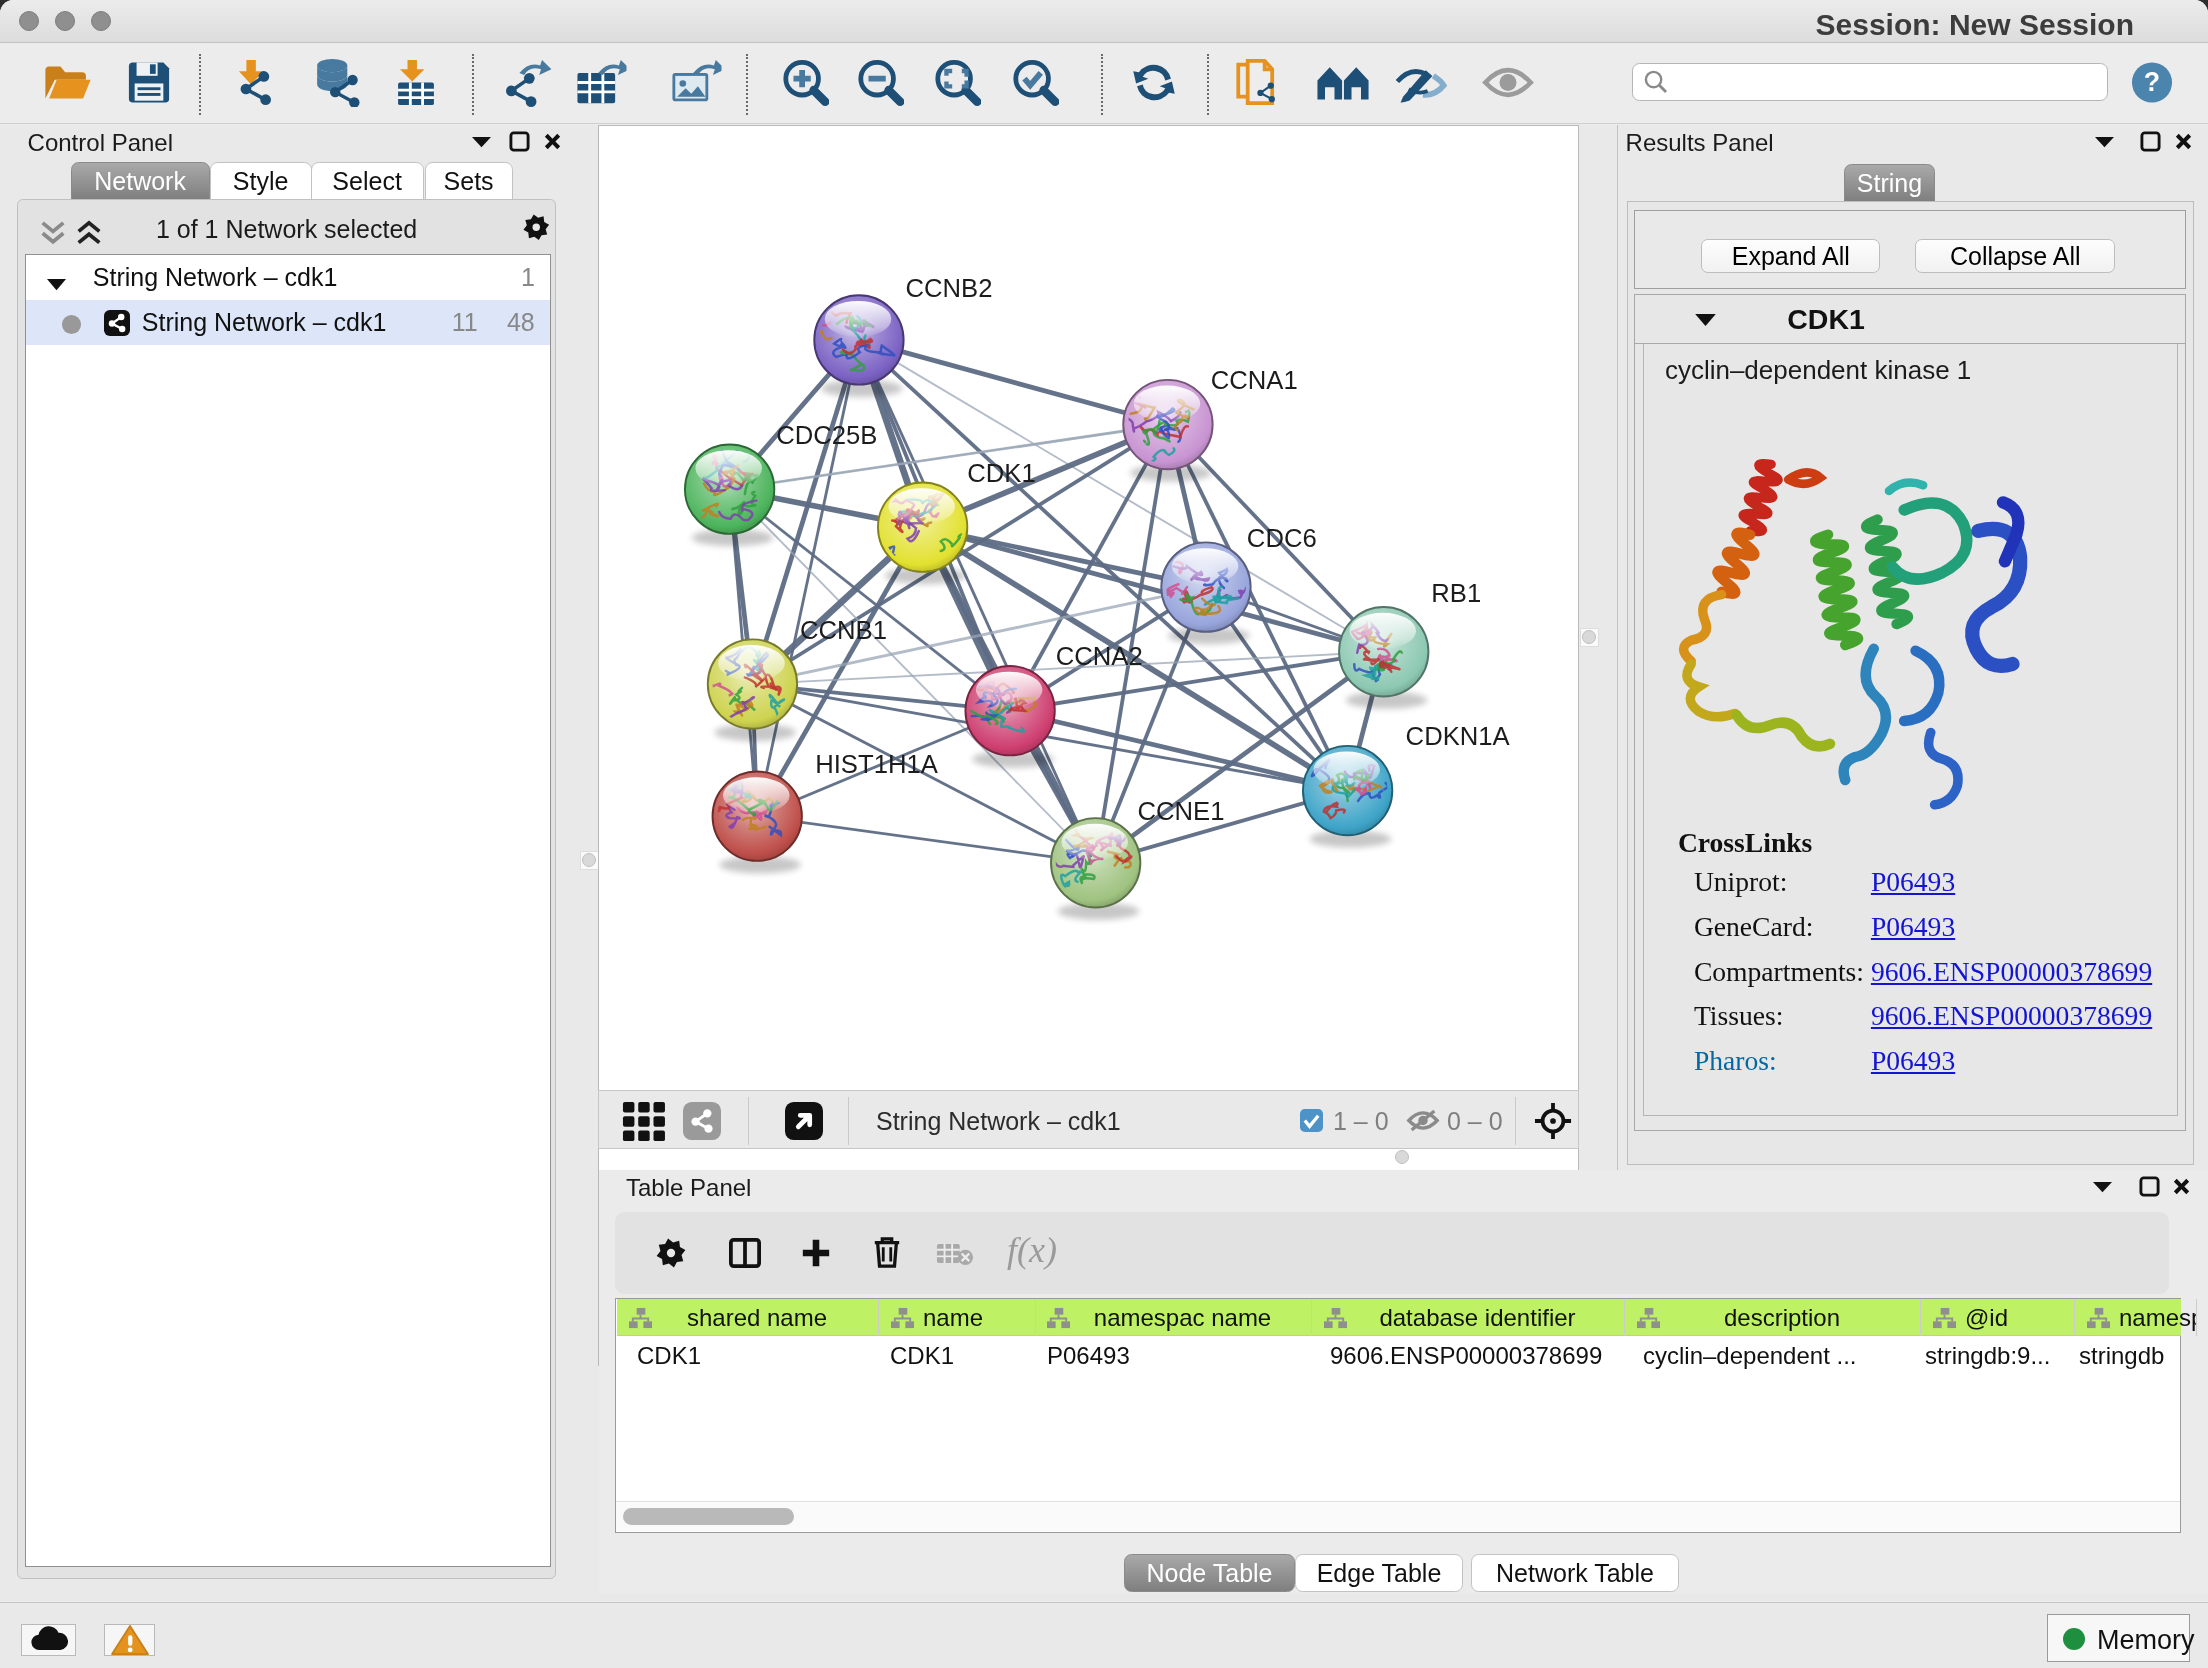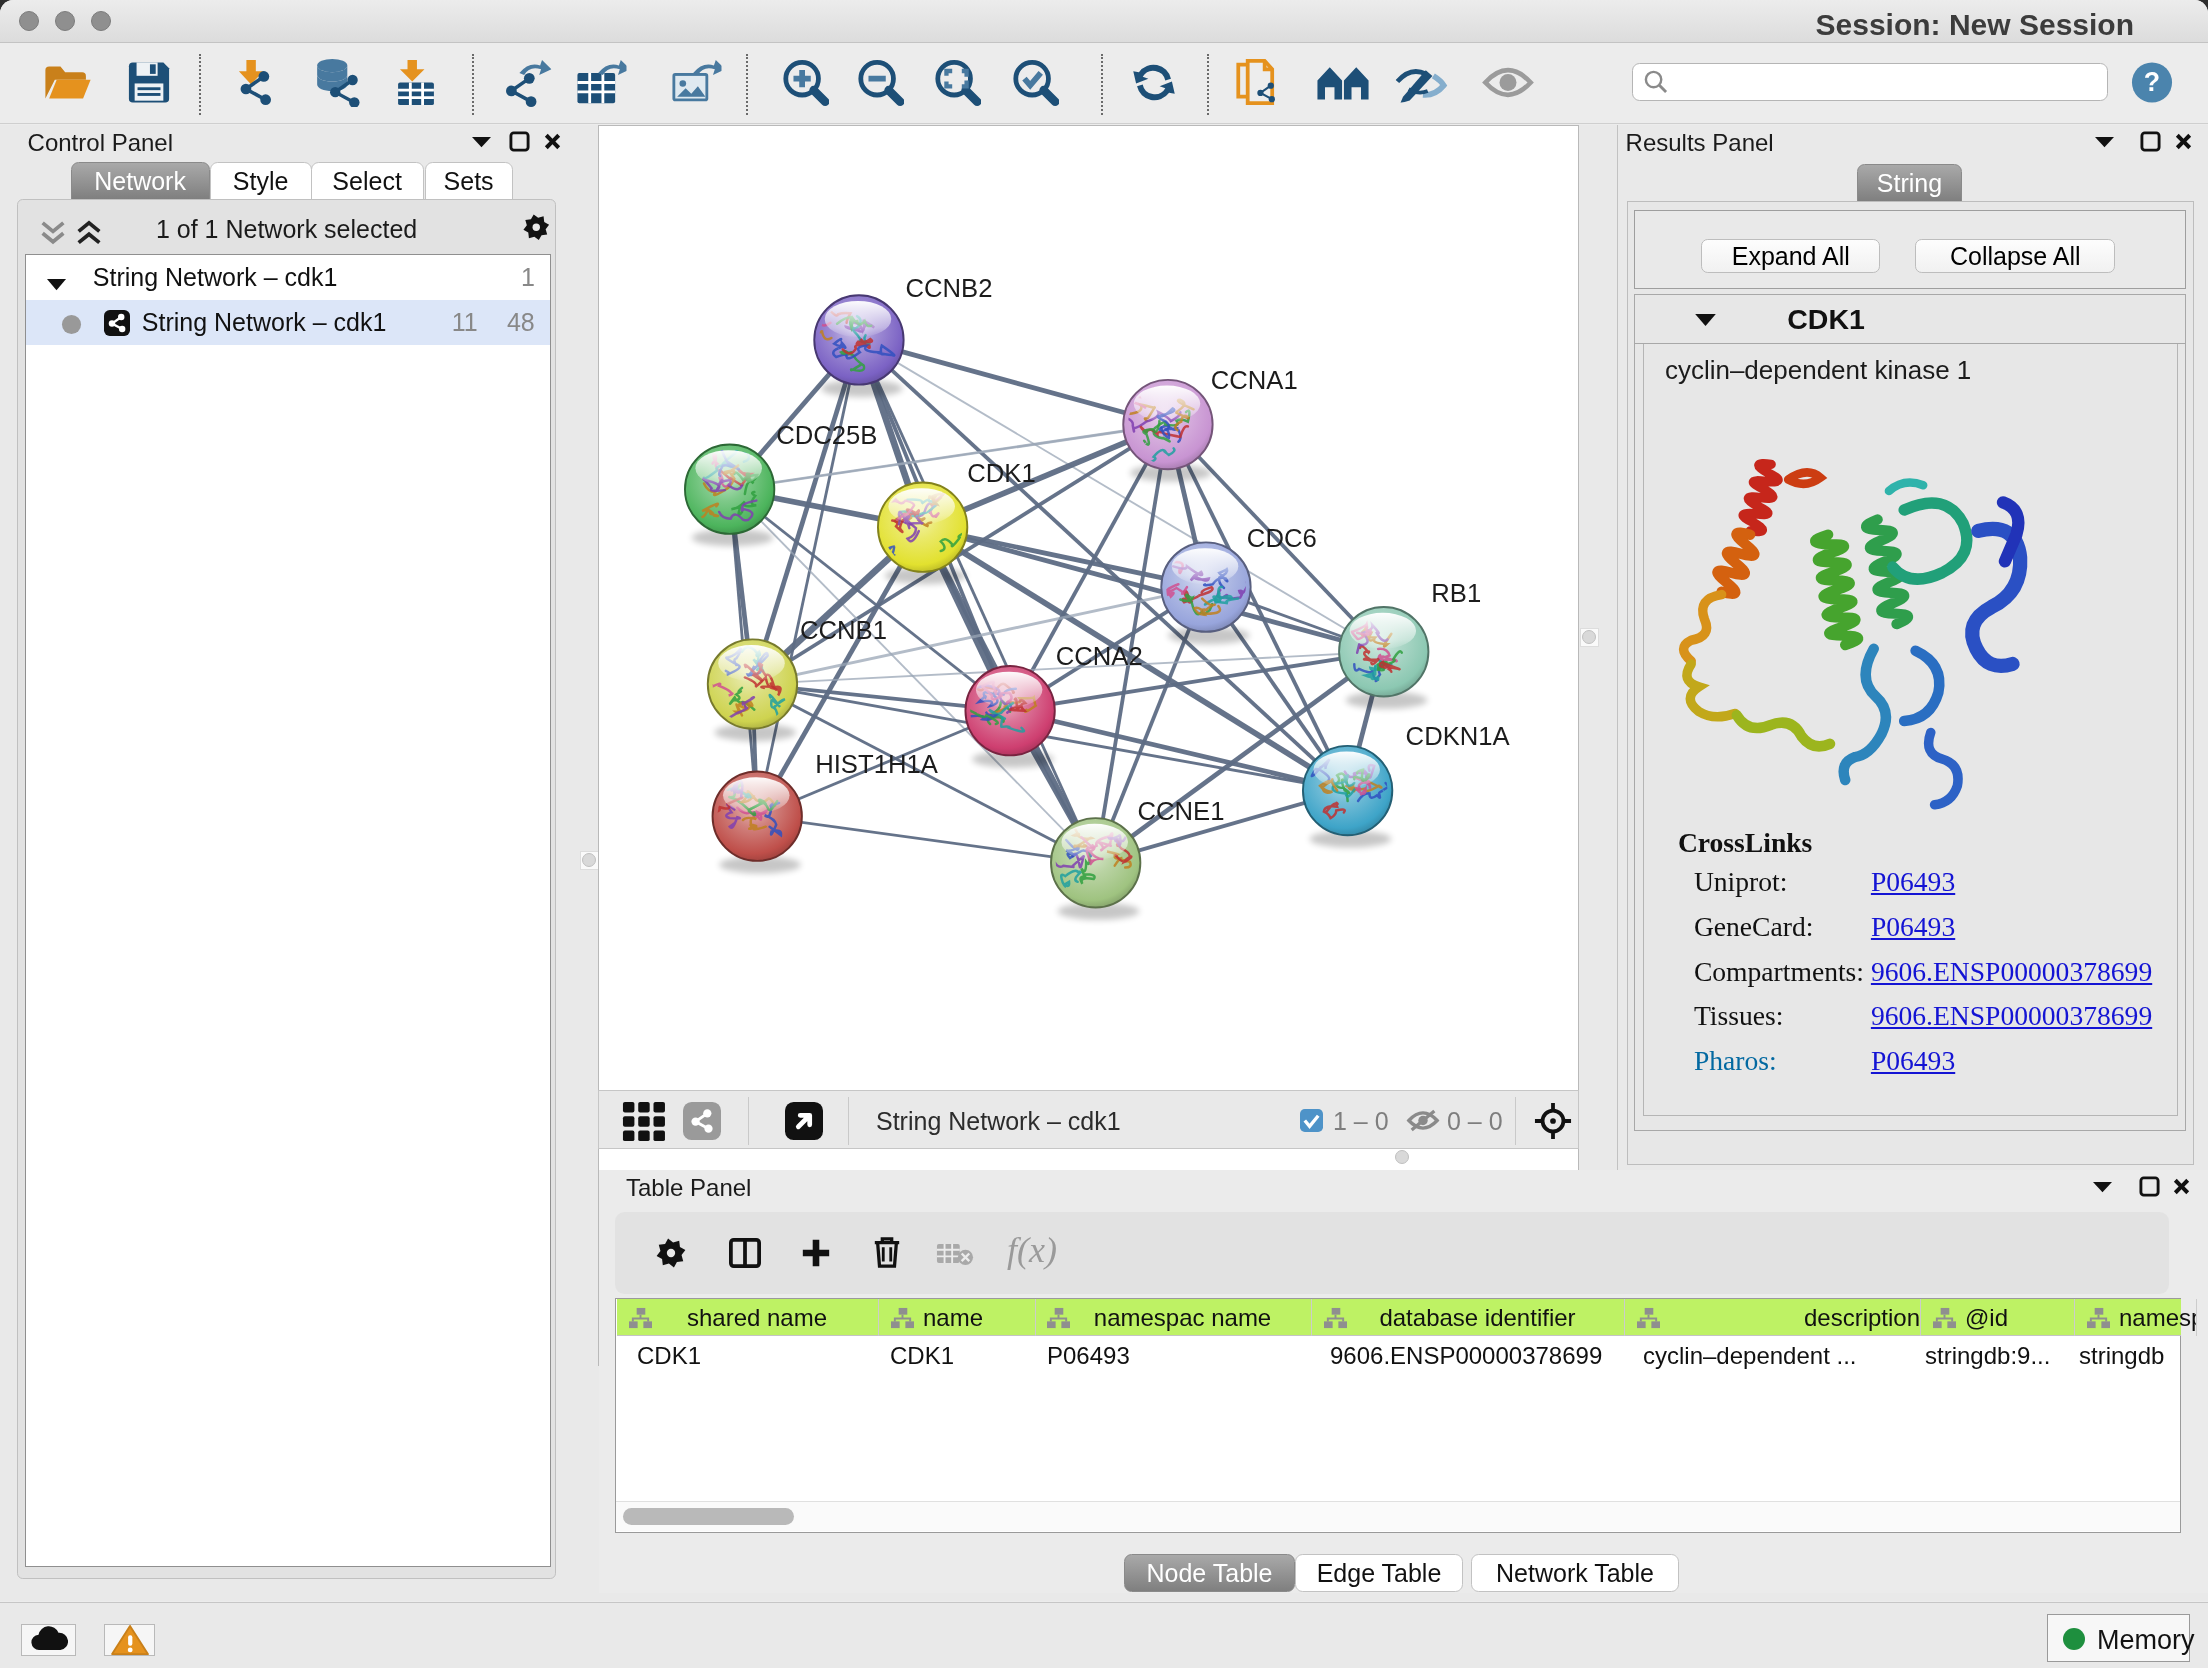--- a/index.html
+++ b/index.html
@@ -626,21 +626,21 @@
 <div class="abs ptitle" style="left:7.6px;top:3.8px">Results Panel</div>
 <span class="abs" style="left:476px;top:9.5px"><svg width="21" height="13.3" viewBox="0 0 22 14">
           <path d="M1 2 h20 l-10 11 Z" fill="#111"></path>
         </svg></span>
 <span class="abs" style="left:522px;top:5.7px"><svg width="21" height="21" viewBox="0 0 22 22">
           <rect x="2" y="2" width="18" height="18" rx="3" fill="none" stroke="#111" stroke-width="3"></rect>
         </svg></span>
 <span class="abs" style="left:555px;top:5.7px"><svg width="21" height="21" viewBox="0 0 22 22">
           <path d="M3 6 L6 3 L11 8 L16 3 L19 6 L14 11 L19 16 L16 19 L11 14 L6 19 L3 16 L8 11 Z" fill="#111"></path>
         </svg></span>
-<div class="tab tabsel" style="left:239px;top:39px;width:105px">String</div>
+<div class="tab tabsel" style="left:226px;top:39px;width:91px">String</div>
 <div class="abs" style="left:8.6px;top:76px;width:567px;height:964px;background:#e7e7e7;border:1px solid #bdbdbd">
 <div class="abs" style="left:6.7px;top:7.6px;width:552px;height:79px;border:1.9px solid #9e9e9e;background:#e9e9e9">
 <div class="abs" style="left:66px;top:28.5px;width:179px;height:34px;background:linear-gradient(#fdfdfd,#f1f1f1);border:1px solid #bdbdbd;border-radius:6.7px;text-align:center;font-size:25px;line-height:32px">Expand All</div>
 <div class="abs" style="left:280px;top:28.5px;width:200px;height:34px;background:linear-gradient(#fdfdfd,#f1f1f1);border:1px solid #bdbdbd;border-radius:6.7px;text-align:center;font-size:25px;line-height:32px">Collapse All</div>
 </div>
 <div class="abs" style="left:6.7px;top:92px;width:552px;height:837px;border:1px solid #a8a8a8">
 <div class="abs" style="left:0;top:0;width:100%;height:49px;border-bottom:1px solid #a8a8a8">
             <span class="abs" style="left:59px;top:17px"><svg width="23" height="15" viewBox="0 0 24 16">
                 <path d="M1 2 h22 l-11 13 Z" fill="#111"></path>
               </svg></span>
@@ -778,21 +778,21 @@
             <span class="abs" style="left:11.4px;top:7.6px"><svg width="25" height="23" viewBox="0 0 26 24">
                 <g fill="#8f8f8f">
                   <rect x="9" y="1" width="9" height="7"></rect>
                   <rect x="1" y="15" width="9" height="7"></rect>
                   <rect x="16" y="15" width="9" height="7"></rect>
                 </g>
                 <g stroke="#8f8f8f" stroke-width="2" fill="none">
                   <path d="M13 8 v4 M5 15 v-3 h16 v3"></path>
                 </g>
               </svg></span>
-            <div style="text-align:right;font-size:24px;color:#111;margin-top:4.8px;padding-left:19px">description</div>
+            <div style="text-align:center;font-size:24px;color:#111;margin-top:4.8px;padding-left:19px">description</div>
           </div>
 <div class="abs" style="left:1304px;top:0;width:154px;height:37px;border-right:1px solid #cccccc;overflow:hidden">
             <span class="abs" style="left:11.4px;top:7.6px"><svg width="25" height="23" viewBox="0 0 26 24">
                 <g fill="#8f8f8f">
                   <rect x="9" y="1" width="9" height="7"></rect>
                   <rect x="1" y="15" width="9" height="7"></rect>
                   <rect x="16" y="15" width="9" height="7"></rect>
                 </g>
                 <g stroke="#8f8f8f" stroke-width="2" fill="none">
                   <path d="M13 8 v4 M5 15 v-3 h16 v3"></path>

